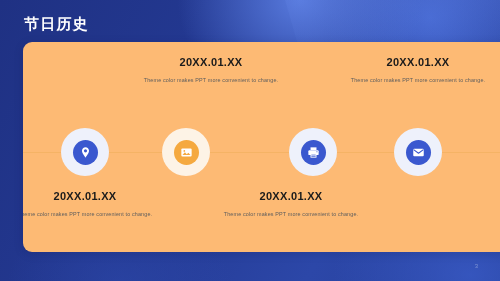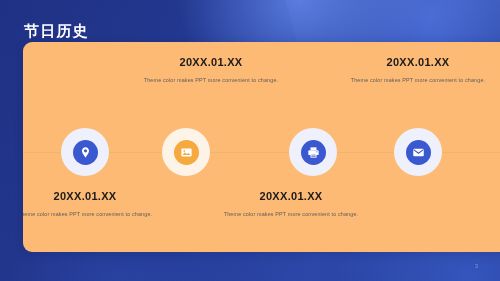--- a/index.html
+++ b/index.html
@@ -24,21 +24,21 @@
     content:"";
     position:absolute; right:-40px; top:-70px;
     width:240px; height:210px;
     background:linear-gradient(200deg, rgba(104,138,235,0.55), rgba(104,138,235,0) 65%);
     transform:rotate(-16deg);
     pointer-events:none;
   }
 
   
   #page-title {
-    position:absolute; left:24px; top:22px;
+    position:absolute; left:24px; top:15px;
     color:#ffffff;
     font-size:15px;
     font-weight:bold;
     letter-spacing:1.2px;
     z-index:4;
   }
 
   
   #content-card {
     position:absolute;

